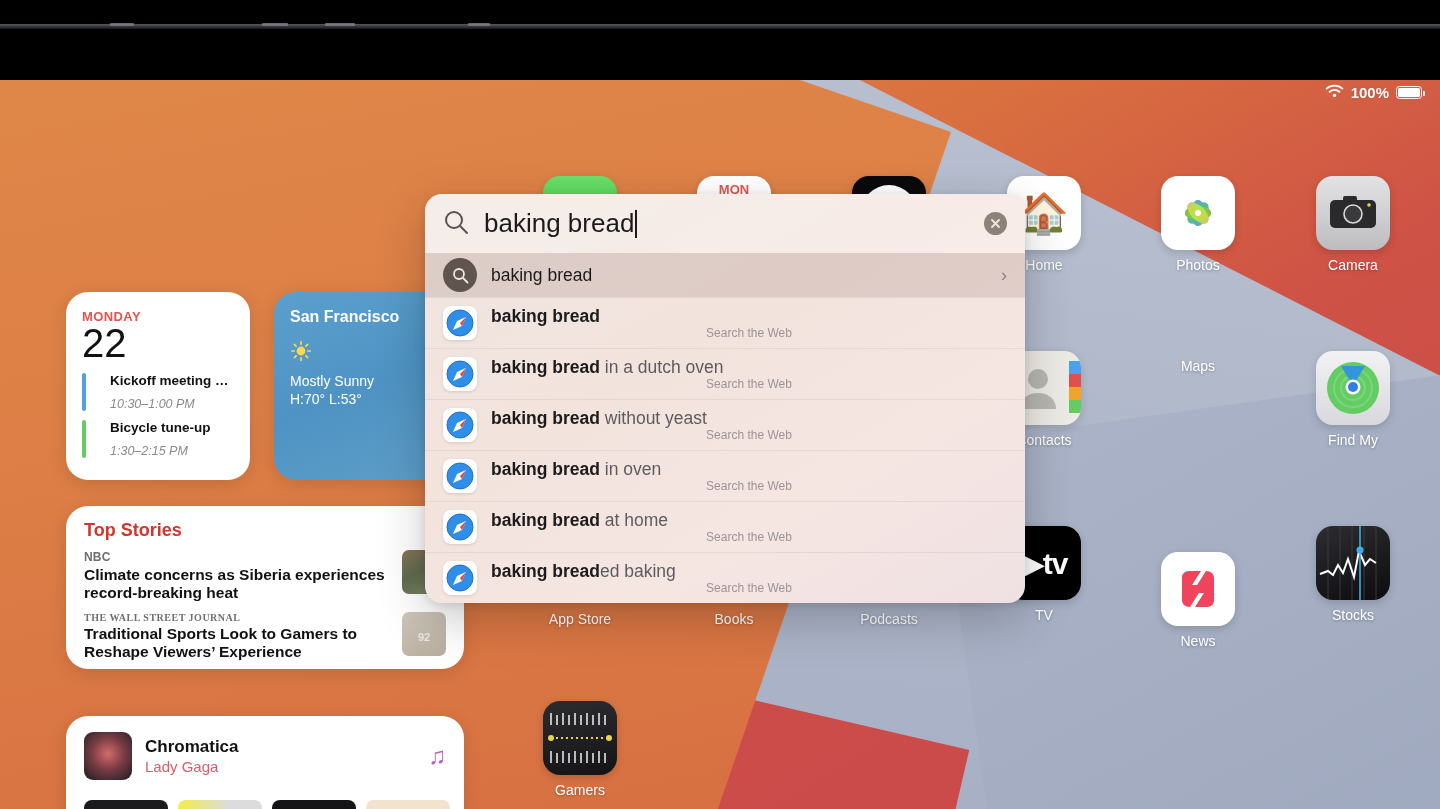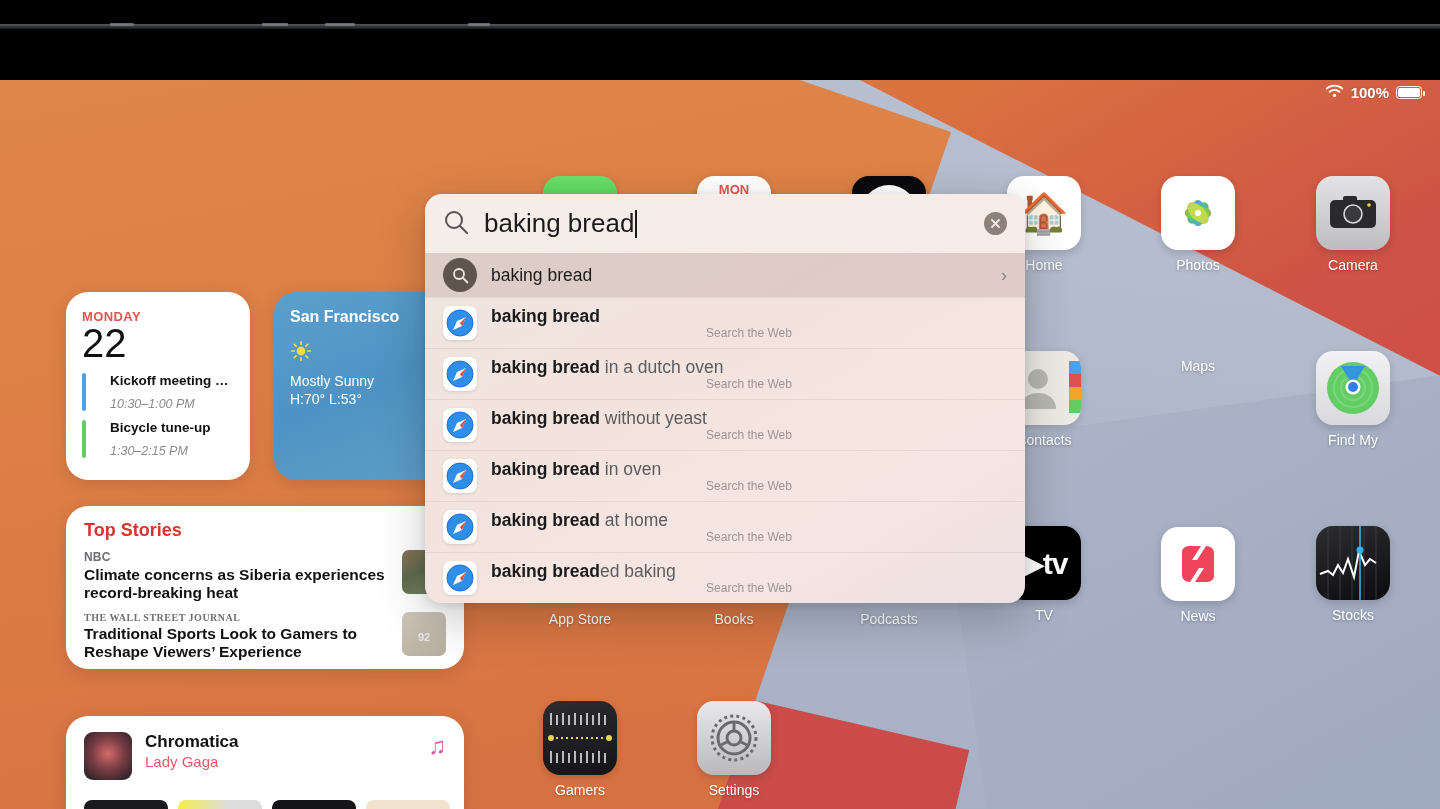--- a/index.html
+++ b/index.html
@@ -73,21 +73,21 @@
   .news-src { color:#6e6e73; font-size:12px; font-weight:700; letter-spacing:.2px; }
   .news-src.wsj { font-family:"Liberation Serif", serif; font-size:10px; letter-spacing:.5px; }
   .news-title { color:#111; font-size:15.5px; font-weight:700; line-height:1.18; margin-top:2px; }
   .news-thumb { width:44px; height:44px; border-radius:7px; flex:none; }
   .nt1 { background:linear-gradient(150deg,#8a7456 0%,#5f6b4e 45%,#7d8a6a 100%); }
   .nt2 { background:linear-gradient(160deg,#cfc7bb 0%,#b8ae9f 100%); position:relative; }
   .nt2::after { content:"92"; position:absolute; left:50%; top:58%; transform:translate(-50%,-50%);
      color:#e8e8ea; font-size:11px; font-weight:700; }
 
   .w-mus { left:66px; top:716px; width:398px; height:160px; background:#fff; padding:16px 18px; }
-  .mus-row { display:flex; gap:13px; }
+  .mus-row { display:flex; align-items:center; gap:13px; }
   .mus-art { width:48px; height:48px; border-radius:9px; flex:none;
      background:radial-gradient(circle at 50% 45%,#d36b6b 0%,#7a3d44 45%,#1b1b22 100%); }
   .mus-t { color:#111; font-size:17px; font-weight:700; }
   .mus-s { color:#e05a6a; font-size:15px; margin-top:1px; }
   .mus-note { margin-left:auto; font-size:24px;
      background:linear-gradient(150deg,#f9586e,#9a5cf0); -webkit-background-clip:text; background-clip:text; color:transparent; }
   .mus-strip { display:flex; gap:10px; margin-top:20px; }
   .mus-chip { width:84px; height:34px; border-radius:8px; flex:none; }
 
   
@@ -333,21 +333,21 @@
     <div class="app-ico ic-books"></div>
   </div>
   <div class="app" style="left:841px; top:351px;">
     <div class="app-ico ic-pods"></div>
   </div>
 
   <div class="app" style="left:996px; top:526px;">
     <div class="app-ico ic-tv">▶tv</div>
     <div class="app-lbl">TV</div>
   </div>
-  <div class="app" style="left:1150px; top:527px;">
+  <div class="app" style="left:1150px; top:552px;">
     <div class="app-ico ic-news">
       <svg width="52" height="52" viewBox="0 0 52 52">
         <path d="M8 8h36v36H8z" fill="none"></path>
         <path d="M10 14c0-3 3-6 7-6h12l-9 14h12l-14 22c-5 0-8-3-8-7z" fill="#f0445c"></path>
         <path d="M42 38c0 3-3 6-7 6H23l9-14H20l14-22c5 0 8 3 8 7z" fill="#f0445c"></path>
         </svg>
     </div>
     <div class="app-lbl">News</div>
   </div>
   <div class="app" style="left:1305px; top:526px;">
@@ -370,33 +370,20 @@
         <g stroke="#fff" stroke-width="1.4">
           <path d="M8 12v12M14 14v10M20 12v12M26 14v10M32 12v12M38 14v10M44 12v12M50 14v10M56 12v12M62 14v10"></path>
           <path d="M8 50v12M14 52v10M20 50v12M26 52v10M32 50v12M38 52v10M44 50v12M50 52v10M56 50v12M62 52v10"></path>
           </g>
         <path d="M8 37h58" stroke="#e8d54a" stroke-width="2" stroke-dasharray="2 3"></path>
         <circle cx="8" cy="37" r="3" fill="#e8d54a"></circle>
           <circle cx="66" cy="37" r="3" fill="#e8d54a"></circle>
         </svg>
     </div>
     <div class="app-lbl">Gamers</div>
-  </div>
-  <div class="app" style="left:686px; top:701px;">
-    <div class="app-ico ic-settings">
-      <svg width="56" height="56" viewBox="0 0 56 56">
-        <g fill="none" stroke="#6a6a6e" stroke-width="3">
-          <circle cx="28" cy="28" r="22" stroke-dasharray="3 3.2"></circle>
-          <circle cx="28" cy="28" r="16"></circle>
-            <circle cx="28" cy="28" r="7"></circle>
-          <path d="M28 12v9M41 35l-8-4M15 35l8-4"></path>
-          </g>
-        </svg>
-    </div>
-    <div class="app-lbl">Settings</div>
   </div>
 
   <div class="app-lbl-only" style="left:525px; top:611px;">App Store</div>
   <div class="app-lbl-only" style="left:679px; top:611px;">Books</div>
   <div class="app-lbl-only" style="left:834px; top:611px;">Podcasts</div>
 
   <div class="ovl">
 
     <div class="ovl-field">
       <span>

